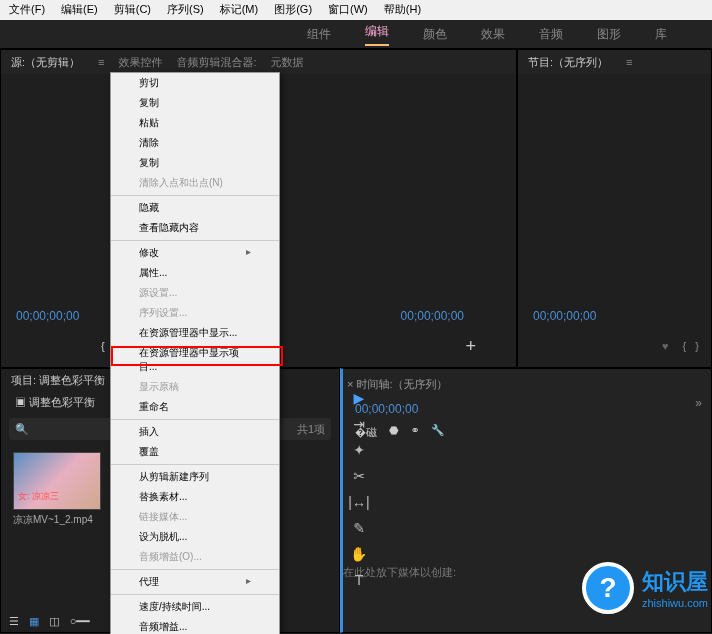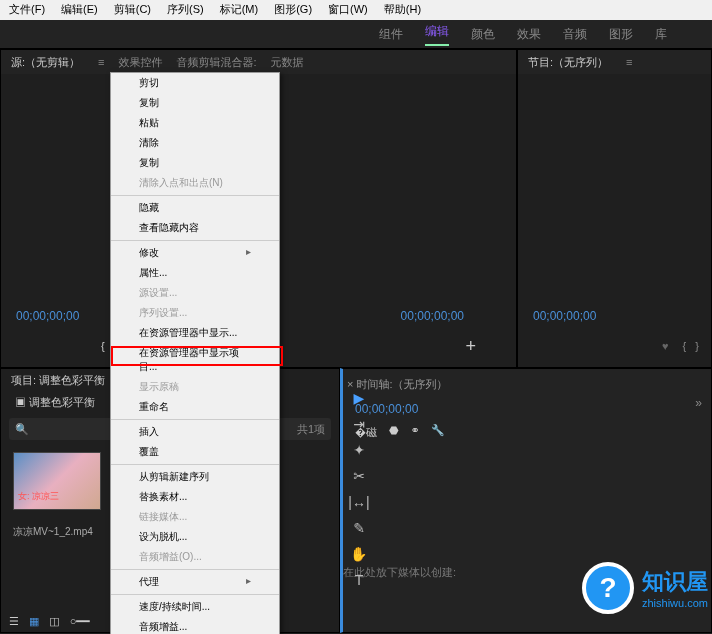--- a/index.html
+++ b/index.html
@@ -1,21 +1,21 @@
 <!DOCTYPE html>
 <html><head>
 <meta charset="utf-8">
 <style>
 *{margin:0;padding:0;box-sizing:border-box;font-family:"Microsoft YaHei",sans-serif;font-size:11px;color:#ccc}
 body{width:712px;height:634px;background:#1f1f1f;overflow:hidden;position:relative}
 .menubar{height:20px;background:#f0f0f0;display:flex;padding:2px 5px;gap:8px}
 .menubar span{color:#000;padding:0 4px}
-.workspace-tabs{height:28px;background:#232323;display:flex;justify-content:flex-end;align-items:center;gap:22px;padding-right:45px}
+.workspace-tabs{height:28px;background:#232323;display:flex;justify-content:flex-end;align-items:center;gap:34px;padding-right:45px}
 .workspace-tabs span{color:#888;font-size:12px}
-.workspace-tabs .active{color:#8b5cf6;border-bottom:2px solid #86efac;padding-bottom:4px}
+.workspace-tabs .active{color:#f9a8d4;border-bottom:2px solid #fdba74;padding-bottom:4px}
 .top-panels{display:flex;height:320px;border-top:1px solid #000}
 .panel{background:#1f1f1f;border:1px solid #000;position:relative}
 .source-panel{width:517px}
 .program-panel{flex:1}
 .panel-tabs{height:24px;display:flex;align-items:center;gap:14px;padding:0 10px;background:#232323}
 .panel-tabs span{color:#888}
 .panel-tabs .ptab-active{color:#ccc}
 .menu-icon{color:#888;margin-left:4px}
 .timecode{position:absolute;color:#4a90d9;font-size:12px}
 .source-panel .timecode.left{bottom:44px;left:15px}
@@ -31,21 +31,21 @@
 .red-highlight{position:absolute;top:273px;left:0;width:172px;height:20px;border:2px solid red;pointer-events:none}
 .bottom-panels{display:flex;height:265px}
 .project-panel{width:340px;border:1px solid #000;background:#1f1f1f;position:relative}
 .timeline-panel{flex:1;border:1px solid #000;background:#232323;position:relative;border-left:3px solid #3b8cde}
 .proj-tabs{height:22px;display:flex;align-items:center;padding:0 10px;gap:10px}
 .proj-info{padding:4px 14px;color:#999}
 .proj-search{margin:4px 8px;height:22px;background:#2a2a2a;border-radius:3px;display:flex;align-items:center;padding:0 6px}
 .proj-content{padding:8px 12px;display:flex;gap:6px;align-items:flex-start}
 .thumb{width:88px;height:58px;background:linear-gradient(135deg,#5b8fc5,#e8b0c0 50%,#d0a890);border:1px solid #444;position:relative}
 .thumb::after{content:"女: 凉凉三";position:absolute;bottom:6px;left:4px;color:#ff5555;font-size:9px}
-.thumb-label{color:#aaa;font-size:10px;margin-top:15px}
+.thumb-label{color:#aaa;font-size:10px;margin-top:3px}
 .proj-footer{position:absolute;bottom:4px;left:8px;display:flex;gap:10px;color:#888}
 .tl-header{padding:8px 4px;color:#999}
 .tl-time{padding:2px 12px;color:#4a90d9;font-size:12px}
 .tl-tools{padding:6px 12px;display:flex;gap:12px;color:#888}
 .tl-empty{color:#777;margin-top:119px;font-size:11px}
 .tool-column{position:absolute;top:390px;left:346px;width:26px;display:flex;flex-direction:column;gap:10px;align-items:center;z-index:5}
 .tool-column span{color:#bbb;font-size:14px}
 .tool-column .active-tool{color:#4aa0ff}
 .watermark{position:absolute;bottom:20px;right:4px;display:flex;align-items:center;gap:8px;z-index:200}
 .wm-icon{width:52px;height:52px;background:#2196f3;border-radius:50%;display:flex;align-items:center;justify-content:center;color:#fff;font-size:28px;font-weight:bold;border:4px solid #fff}

